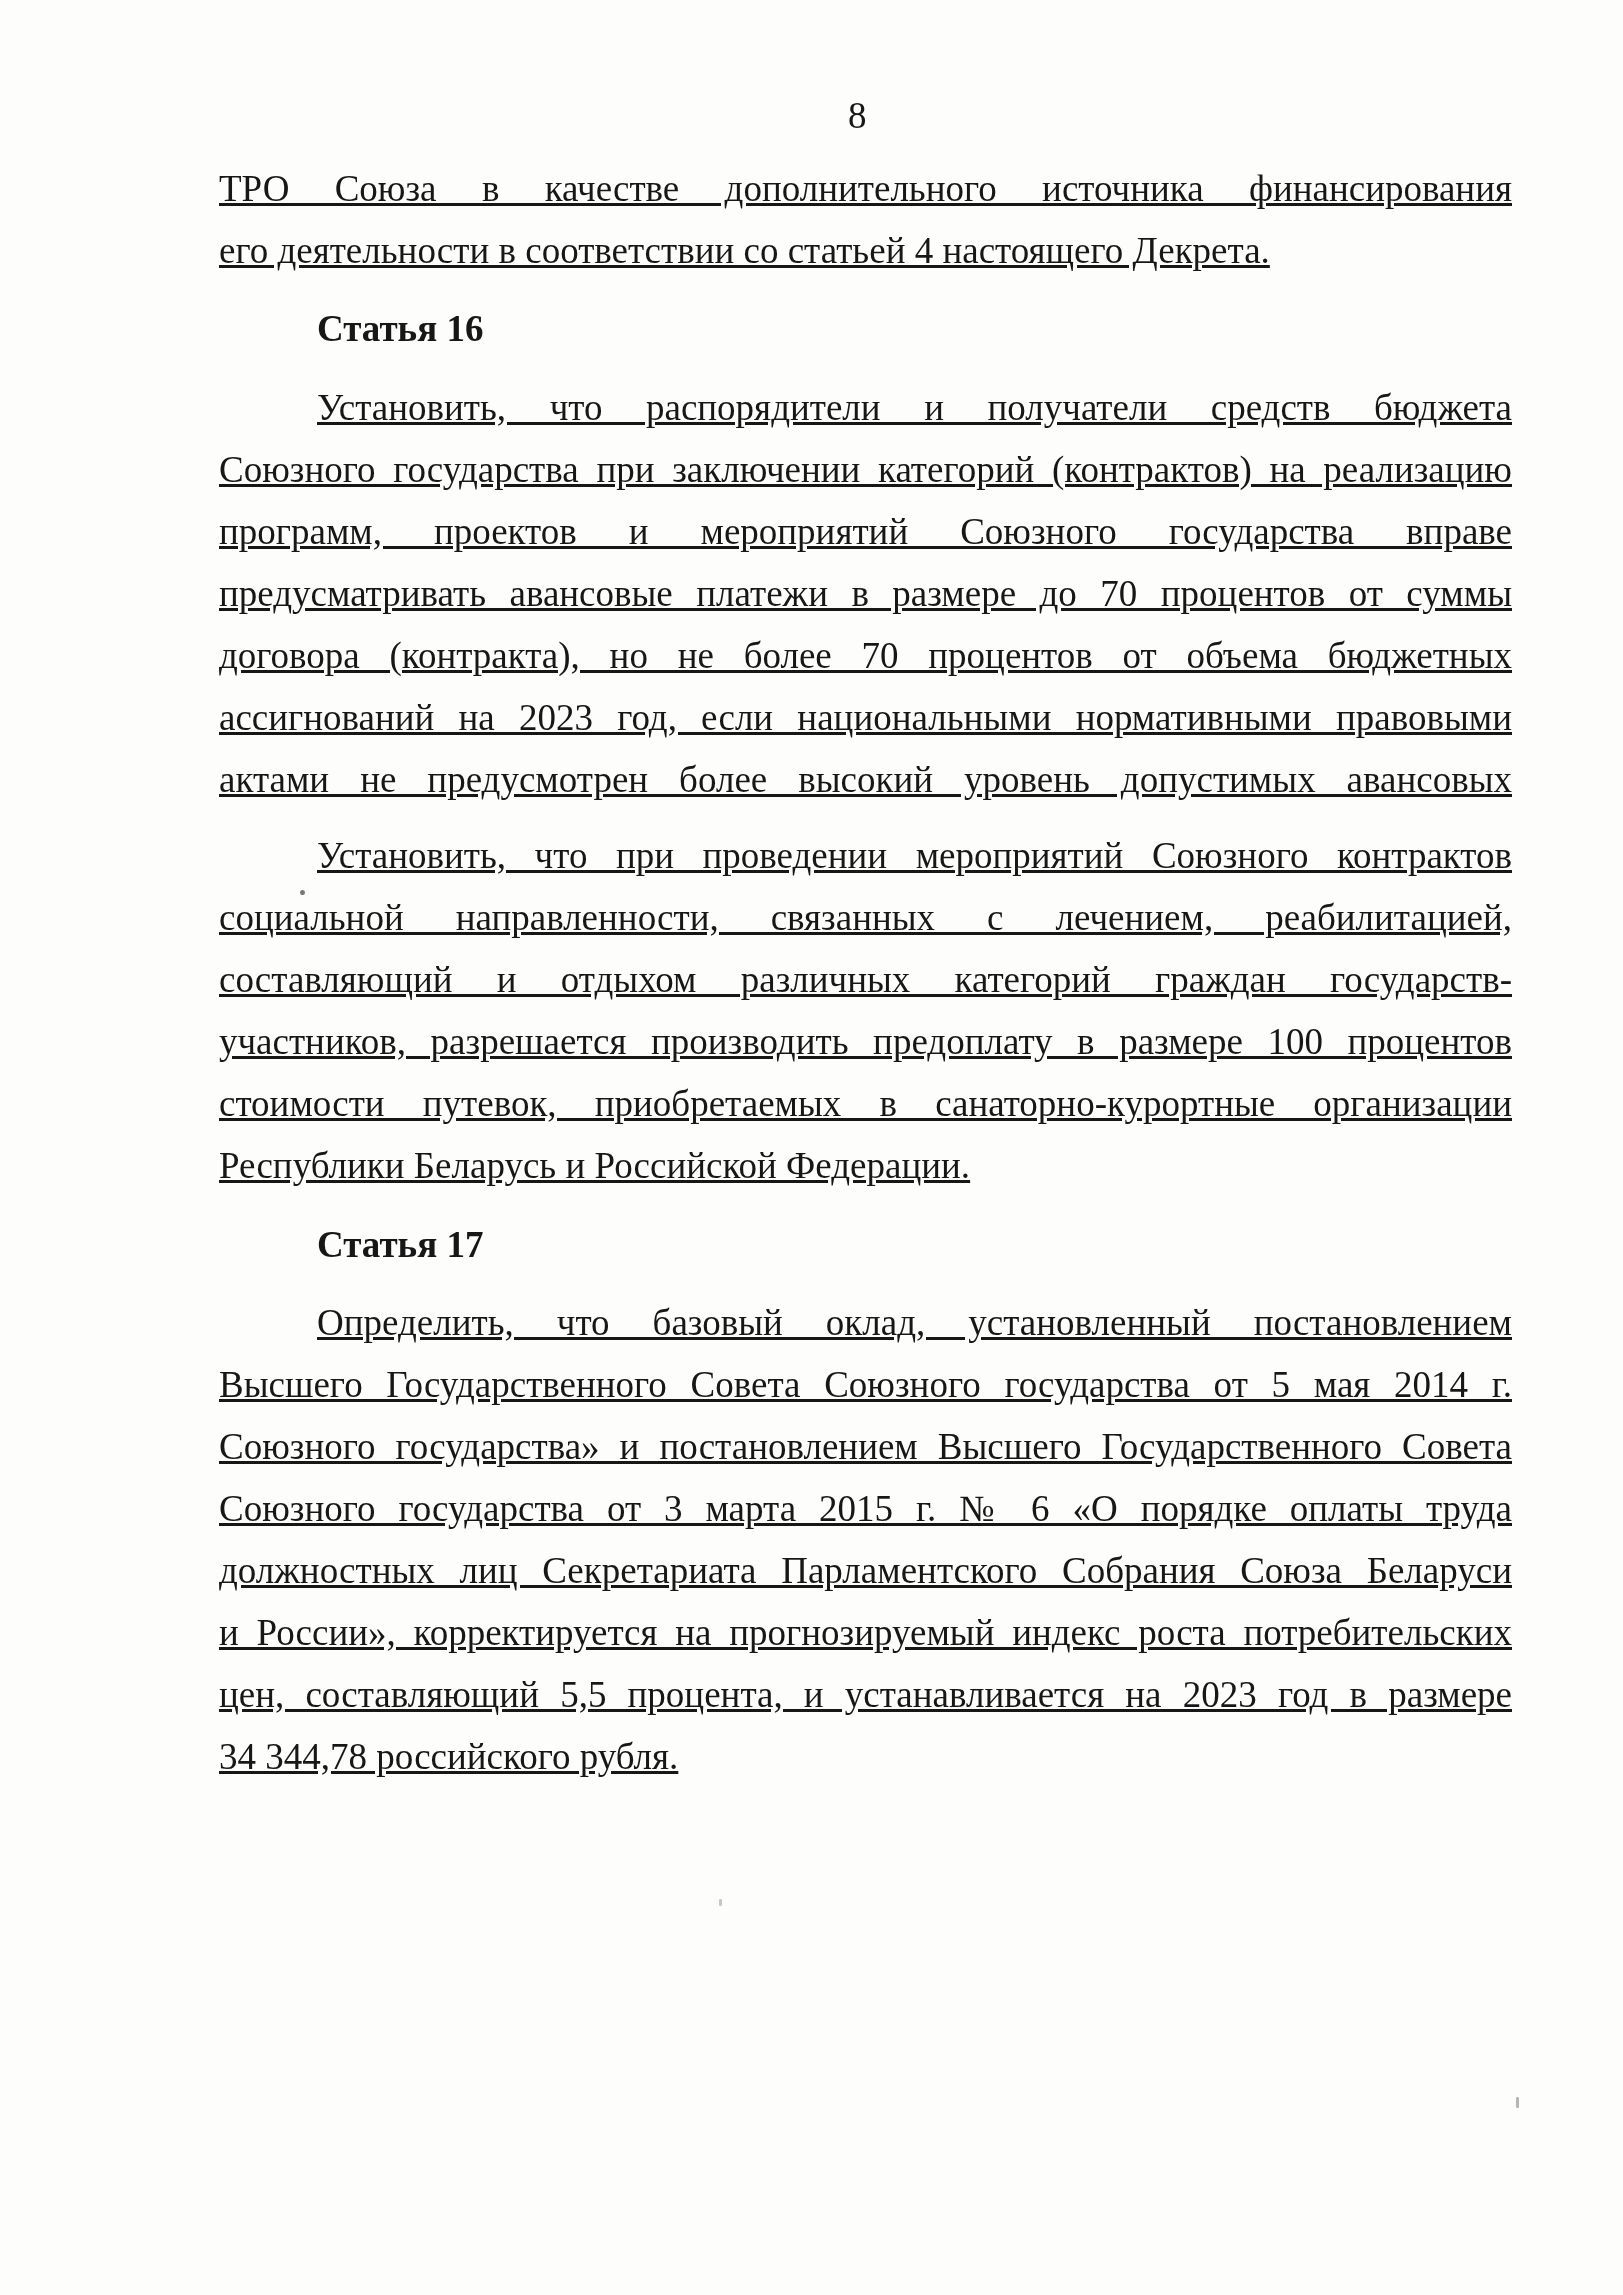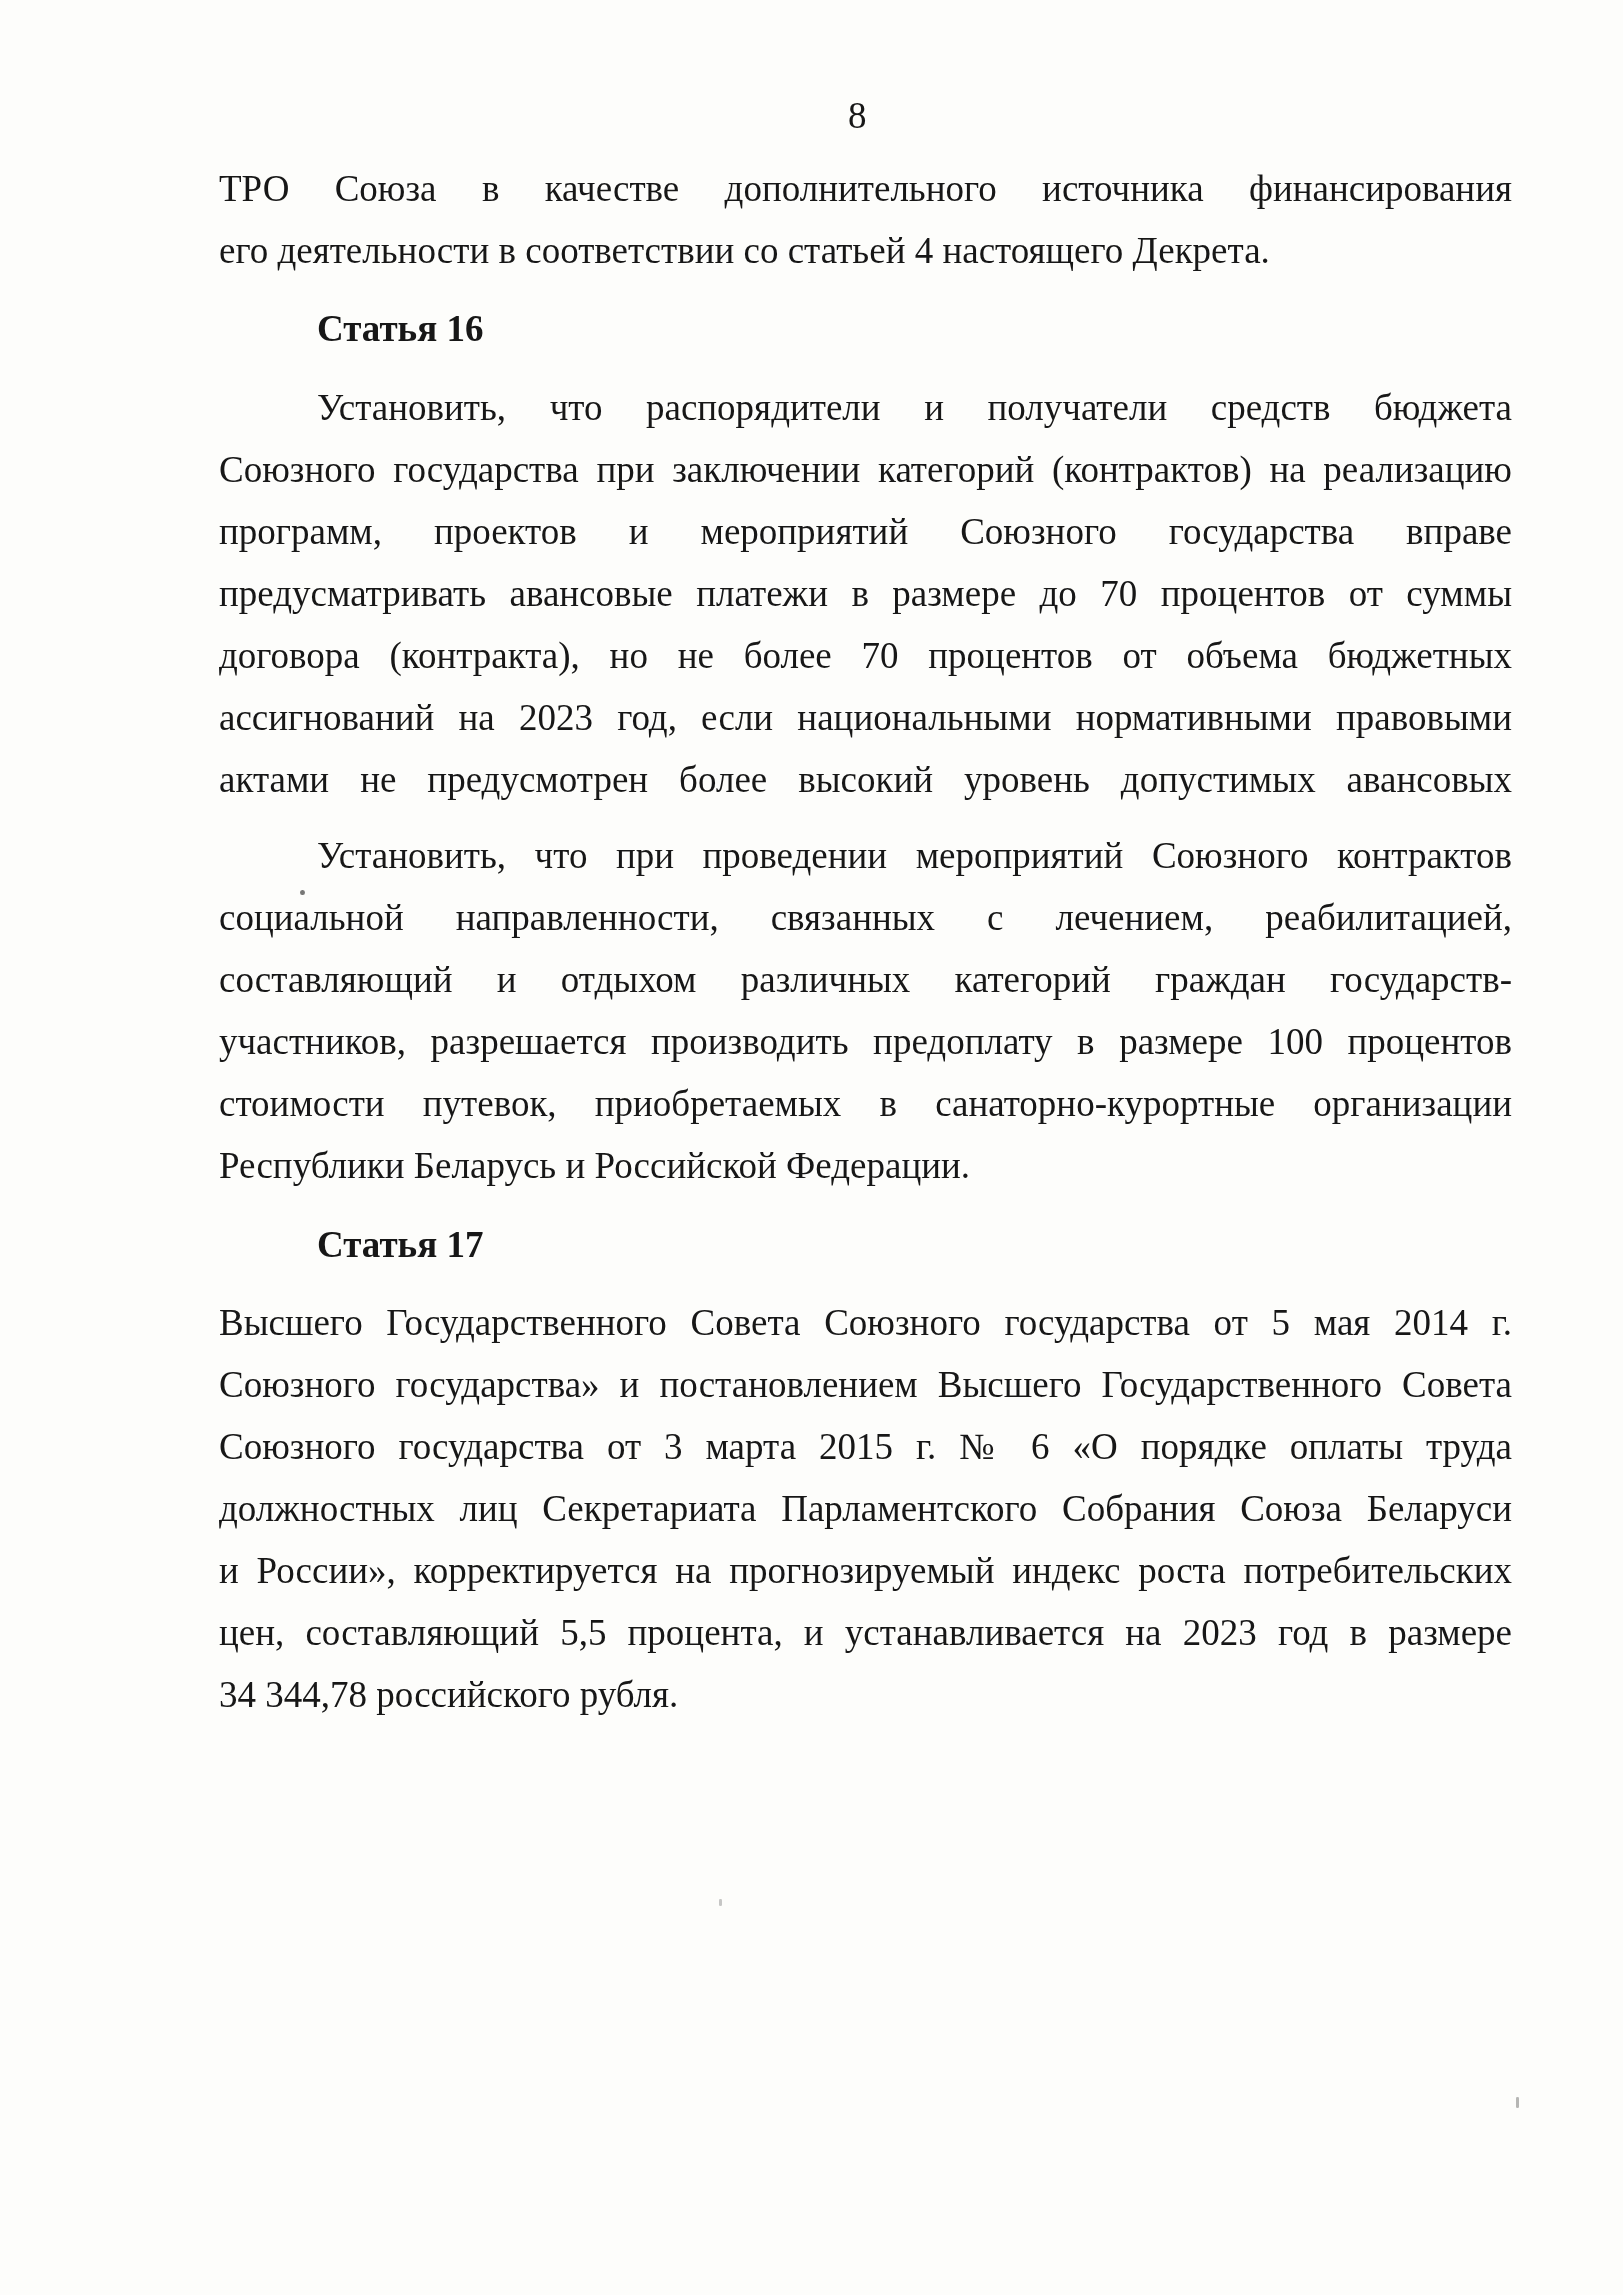--- a/index.html
+++ b/index.html
@@ -35,20 +35,21 @@
     font-size: 37px;
     line-height: 62px;
   }
   .para { margin: 0; }
   .para-spaced { margin-top: 14.4px; }
   .ln {
     text-align: justify;
     text-align-last: justify;
     text-justify: inter-word;
     white-space: nowrap;
+    text-decoration: underline;
   }
   .ln-first { text-indent: 98px; }
   .ln-last  { text-align-last: left; }
   .article-heading {
     font-weight: bold;
     margin: 16.4px 0;
     padding-left: 98px;
     font-size: 37px;
     line-height: 62px;
   }
@@ -92,20 +93,21 @@
       <div class="ln">социальной направленности, связанных с лечением, реабилитацией,</div>
       <div class="ln">составляющий и отдыхом различных категорий граждан государств-</div>
       <div class="ln">участников, разрешается производить предоплату в размере 100 процентов</div>
       <div class="ln">стоимости путевок, приобретаемых в санаторно-курортные организации</div>
       <div class="ln ln-last">Республики Беларусь и Российской Федерации.</div>
     </div>
 
     <div class="article-heading">Статья 17</div>
 
     <div class="para">
+      <div class="ln ln-first">Определить, что базовый оклад, установленный постановлением</div>
       <div class="ln">Высшего Государственного Совета Союзного государства от 5 мая 2014 г.</div>
       <div class="ln">Союзного государства» и постановлением Высшего Государственного Совета</div>
       <div class="ln">Союзного государства от 3 марта 2015 г. № 6 «О порядке оплаты труда</div>
       <div class="ln">должностных лиц Секретариата Парламентского Собрания Союза Беларуси</div>
       <div class="ln">и России», корректируется на прогнозируемый индекс роста потребительских</div>
       <div class="ln">цен, составляющий 5,5 процента, и устанавливается на 2023 год в размере</div>
       <div class="ln ln-last">34 344,78 российского рубля.</div>
     </div>
 
   </div>

